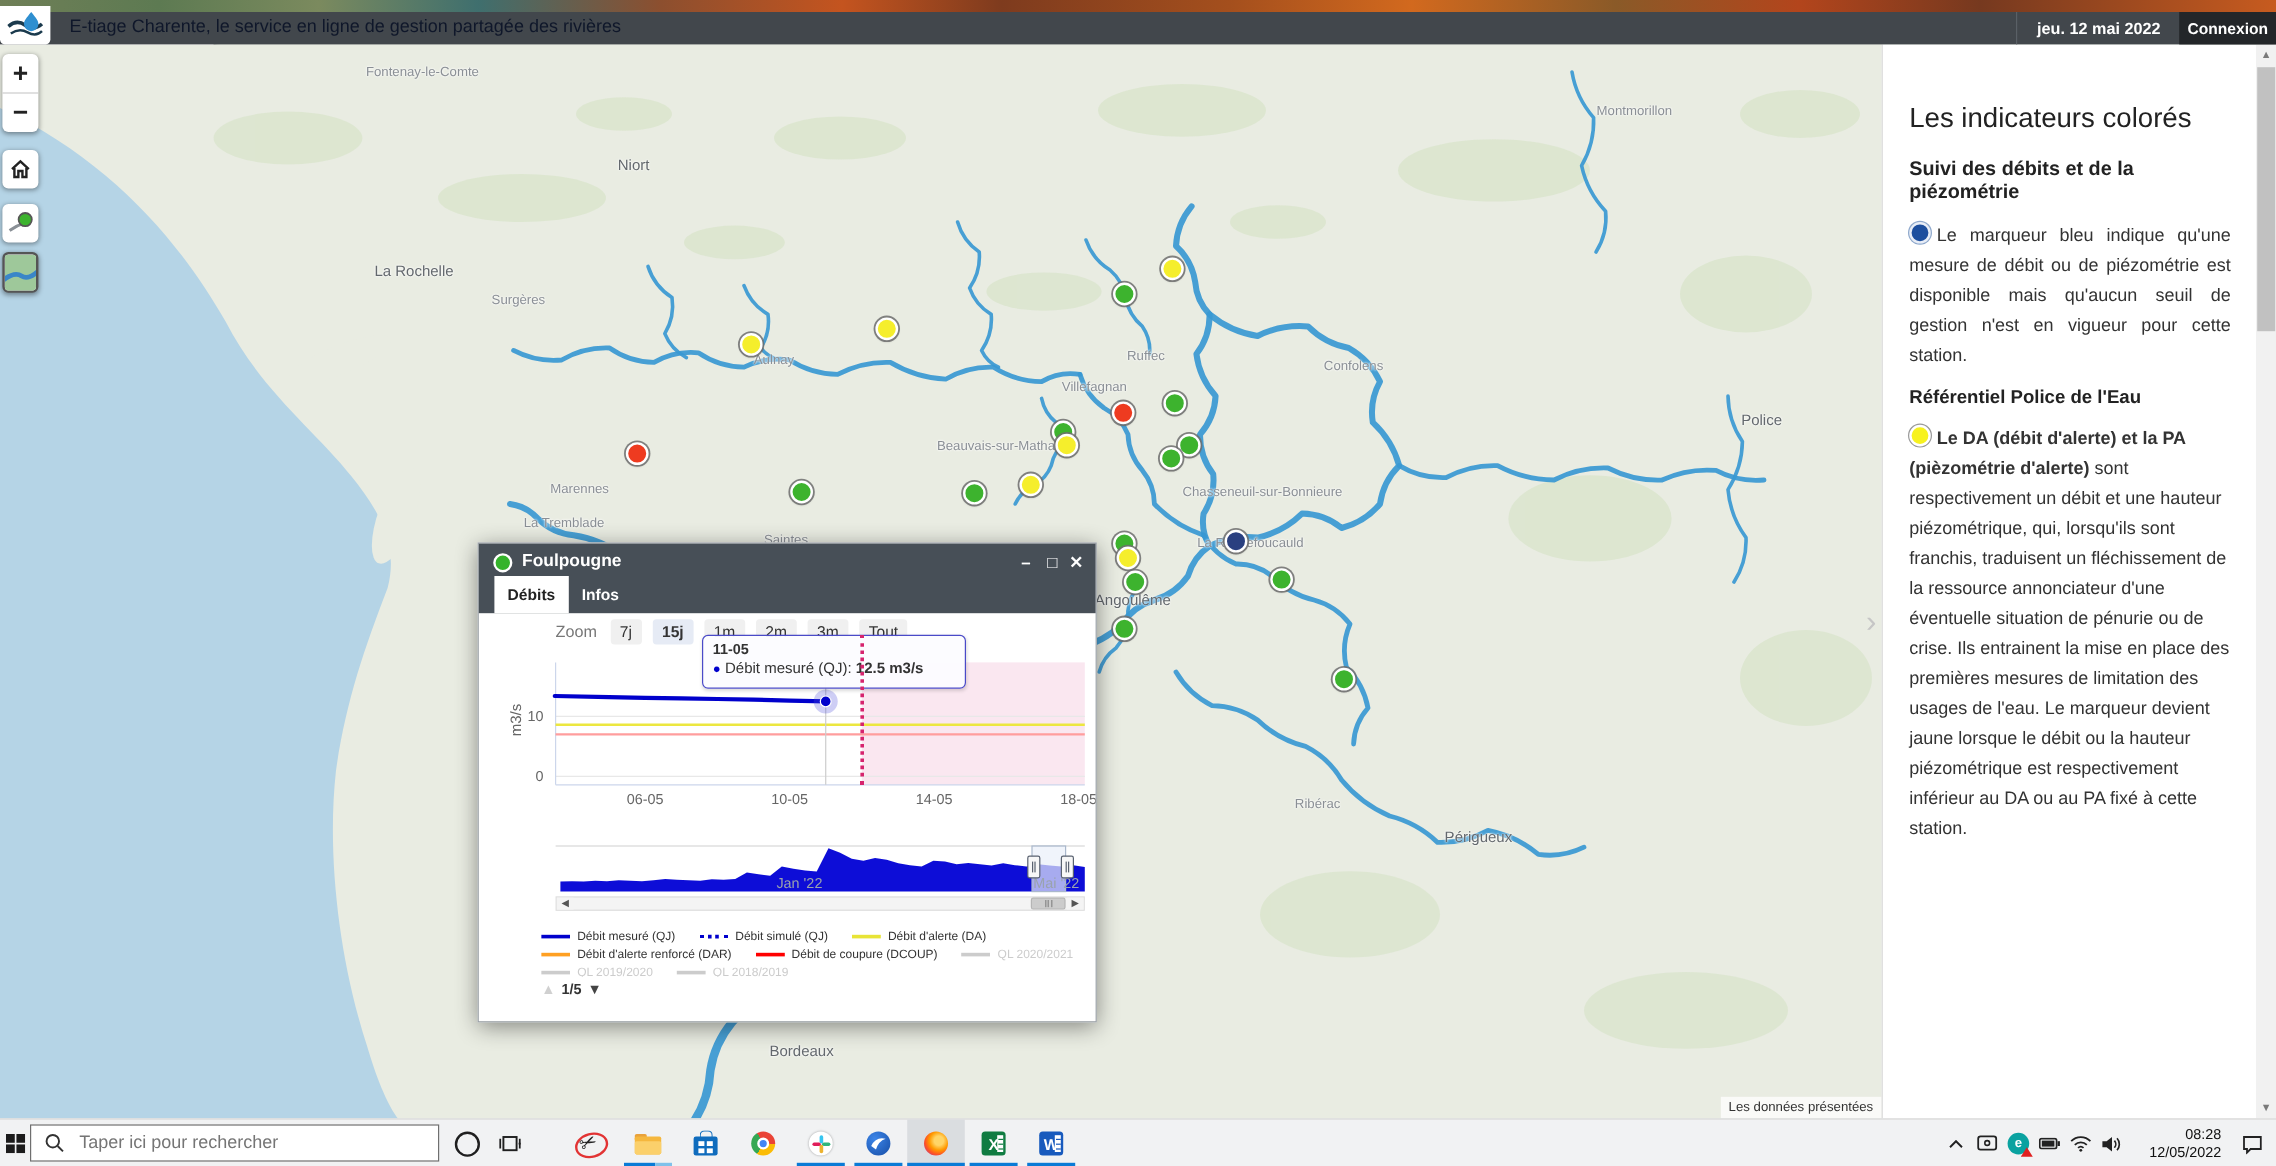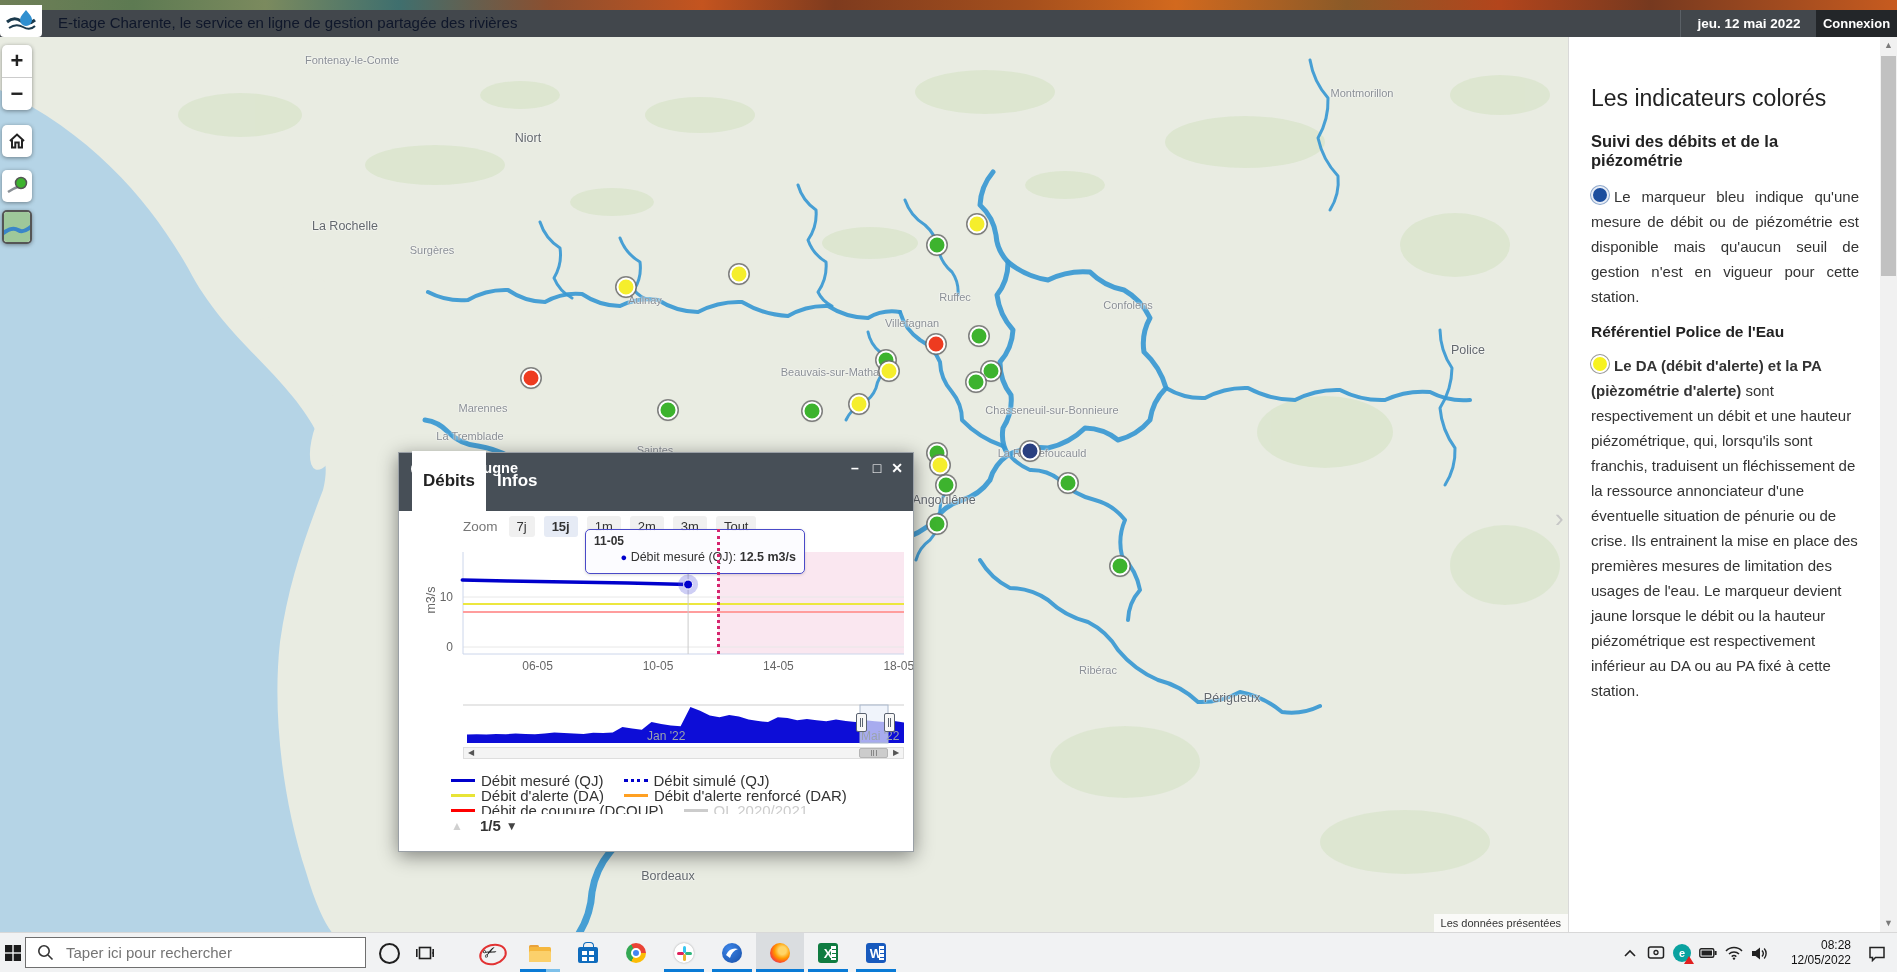--- a/index.html
+++ b/index.html
@@ -36,58 +36,58 @@
     box-shadow:0 1px 5px rgba(0,0,0,.35);display:flex;align-items:center;}
   .navchev{width:34px;text-align:center;font-size:22px;color:#8a8a8a;cursor:pointer;line-height:40px;}
   #datenav .mid{flex:1;text-align:center;}
   #datenav .lab{font-size:12.5px;color:#9aa0a5;font-weight:bold;}
   #datenav .val{font-size:16px;color:#222;font-weight:bold;margin-top:1px;}
   
   #popup{left:398px;top:452px;width:516px;height:400px;background:#fff;z-index:10;
     box-shadow:0 4px 18px rgba(0,0,0,.45);border:1px solid #9aa0a6;box-sizing:border-box;}
   #ptitle{position:absolute;left:0;top:0;width:100%;height:32px;background:#474f57;}
   #ptabs{position:absolute;left:0;top:32px;width:100%;height:26px;background:#474f57;display:flex;align-items:flex-end;padding-left:13px;box-sizing:border-box;}
-  .ptab{font-size:17px;font-weight:bold;padding:20px 11px;cursor:pointer;}
+  .ptab{font-size:13px;font-weight:bold;padding:8px 11px;cursor:pointer;}
   .ptab.active{background:#fff;color:#222;}
   .ptab.inactive{color:#fff;}
   #pdot{position:absolute;left:12px;top:8px;width:12px;height:12px;border-radius:50%;border:2px solid #fff;}
   #ptext{position:absolute;left:36px;top:7px;color:#fff;font-size:14.5px;font-weight:bold;}
   .wctl{position:absolute;top:4px;width:20px;height:22px;color:#fff;font-size:14px;text-align:center;line-height:22px;cursor:pointer;font-weight:bold;}
   #zoomrow{position:absolute;left:64px;top:63px;display:flex;align-items:center;gap:9px;z-index:3;}
   #zoomrow .zlabel{font-size:13.5px;color:#777;margin-right:2px;}
   .zopt{font-size:13px;color:#333;background:#f0f0f0;border-radius:3px;padding:3px 8px;cursor:pointer;}
   .zopt.sel{background:#e6ebf5;font-weight:bold;}
   #chartsvg{position:absolute;left:0;top:0;z-index:1;}
   #ylab{position:absolute;left:18px;top:140px;transform:rotate(-90deg);transform-origin:center;font-size:12.5px;color:#666;z-index:2;}
   #ctooltip{position:absolute;left:186px;top:76px;width:202px;height:35px;background:rgba(252,252,255,.95);
     border:1.5px solid #4a4ac8;border-radius:5px;padding:4px 8px;z-index:5;box-shadow:0 1px 3px rgba(0,0,0,.15);}
   #ctooltip .t1{font-size:12px;font-weight:bold;color:#333;}
-  #ctooltip .t2{font-size:12.5px;color:#333;margin-top:2px;text-align:right;}
+  #ctooltip .t2{font-size:12.5px;color:#333;margin-top:2px;}
   #ctooltip .dot{color:#0000cc;font-size:11px;}
   #futureline{position:absolute;left:318px;top:76px;height:125px;width:0;border-left:3px dotted #d6246e;z-index:6;}
   #navjan,#navmai{position:absolute;font-size:12px;color:#9aa3ad;z-index:3;}
   #navjan{left:248px;top:276px;}
   #navmai{left:462px;top:276px;}
   .nhandle{position:absolute;top:260px;width:9px;height:17px;background:#f7f7f7;border:1px solid #5a6270;border-radius:2px;z-index:4;cursor:ew-resize;
     display:flex;align-items:center;justify-content:center;gap:1.5px;}
   .nhandle i{display:block;width:1px;height:9px;background:#5a6270;}
   #cscroll{position:absolute;left:64px;top:294px;width:441px;height:12px;background:#f4f4f4;border:1px solid #dedede;box-sizing:border-box;z-index:3;}
   .sarrow{position:absolute;top:0;width:14px;height:10px;font-size:8px;color:#555;text-align:center;line-height:10px;cursor:pointer;background:#f4f4f4;}
   #sthumb{position:absolute;left:395px;top:0;width:29px;height:10px;background:#ccc;border:1px solid #b5b5b5;border-radius:2px;box-sizing:border-box;cursor:pointer;
     display:flex;align-items:center;justify-content:center;gap:1.5px;}
   #sthumb i{display:block;width:1px;height:6px;background:#888;}
   #plegend{position:absolute;left:52px;top:320px;width:458px;height:41px;overflow:hidden;z-index:3;
     display:flex;flex-wrap:wrap;column-gap:20px;row-gap:0;align-content:flex-start;}
   .litem{display:flex;align-items:center;height:15px;cursor:pointer;}
   .lsym{width:24px;margin-right:6px;}
-  .litem span{font-size:15px;color:#333;white-space:nowrap;}
+  .litem span{font-size:10px;color:#333;white-space:nowrap;}
   .litem.muted span{color:#ccc;text-align:center;}
   #lpager{position:absolute;left:52px;top:364px;z-index:3;display:flex;align-items:center;gap:5px;font-size:12px;}
   #lpager .up{color:#d0d0d0;cursor:default;}
-  #lpager .pg{font-weight:bold;color:#333;font-size:15px;margin-left:12px;}
+  #lpager .pg{font-weight:bold;color:#333;font-size:12px;}
   #lpager .dn{color:#444;cursor:pointer;}
   
   #sidebar{left:1568px;top:37px;width:329px;height:895px;background:#fff;border-left:1px solid #d9d9d9;z-index:8;box-sizing:border-box;overflow:hidden;}
   #sbcontent{position:absolute;left:22px;top:48px;width:268px;color:#333;}
   #sbcontent h1{font-size:23px;font-weight:400;color:#222;margin:0 0 20px 0;}
   #sbcontent h2{font-size:16.5px;font-weight:bold;color:#222;margin:0 0 14px 0;}
   #sbcontent h3{font-size:15.5px;font-weight:bold;color:#222;margin:14px 0 12px 0;}
   #sbcontent p{font-size:15px;line-height:25px;margin:0 0 14px 0;}
   .just{text-align:justify;}
   .si{display:inline-flex;width:14px;height:14px;border-radius:50%;vertical-align:-2px;margin-right:5px;

